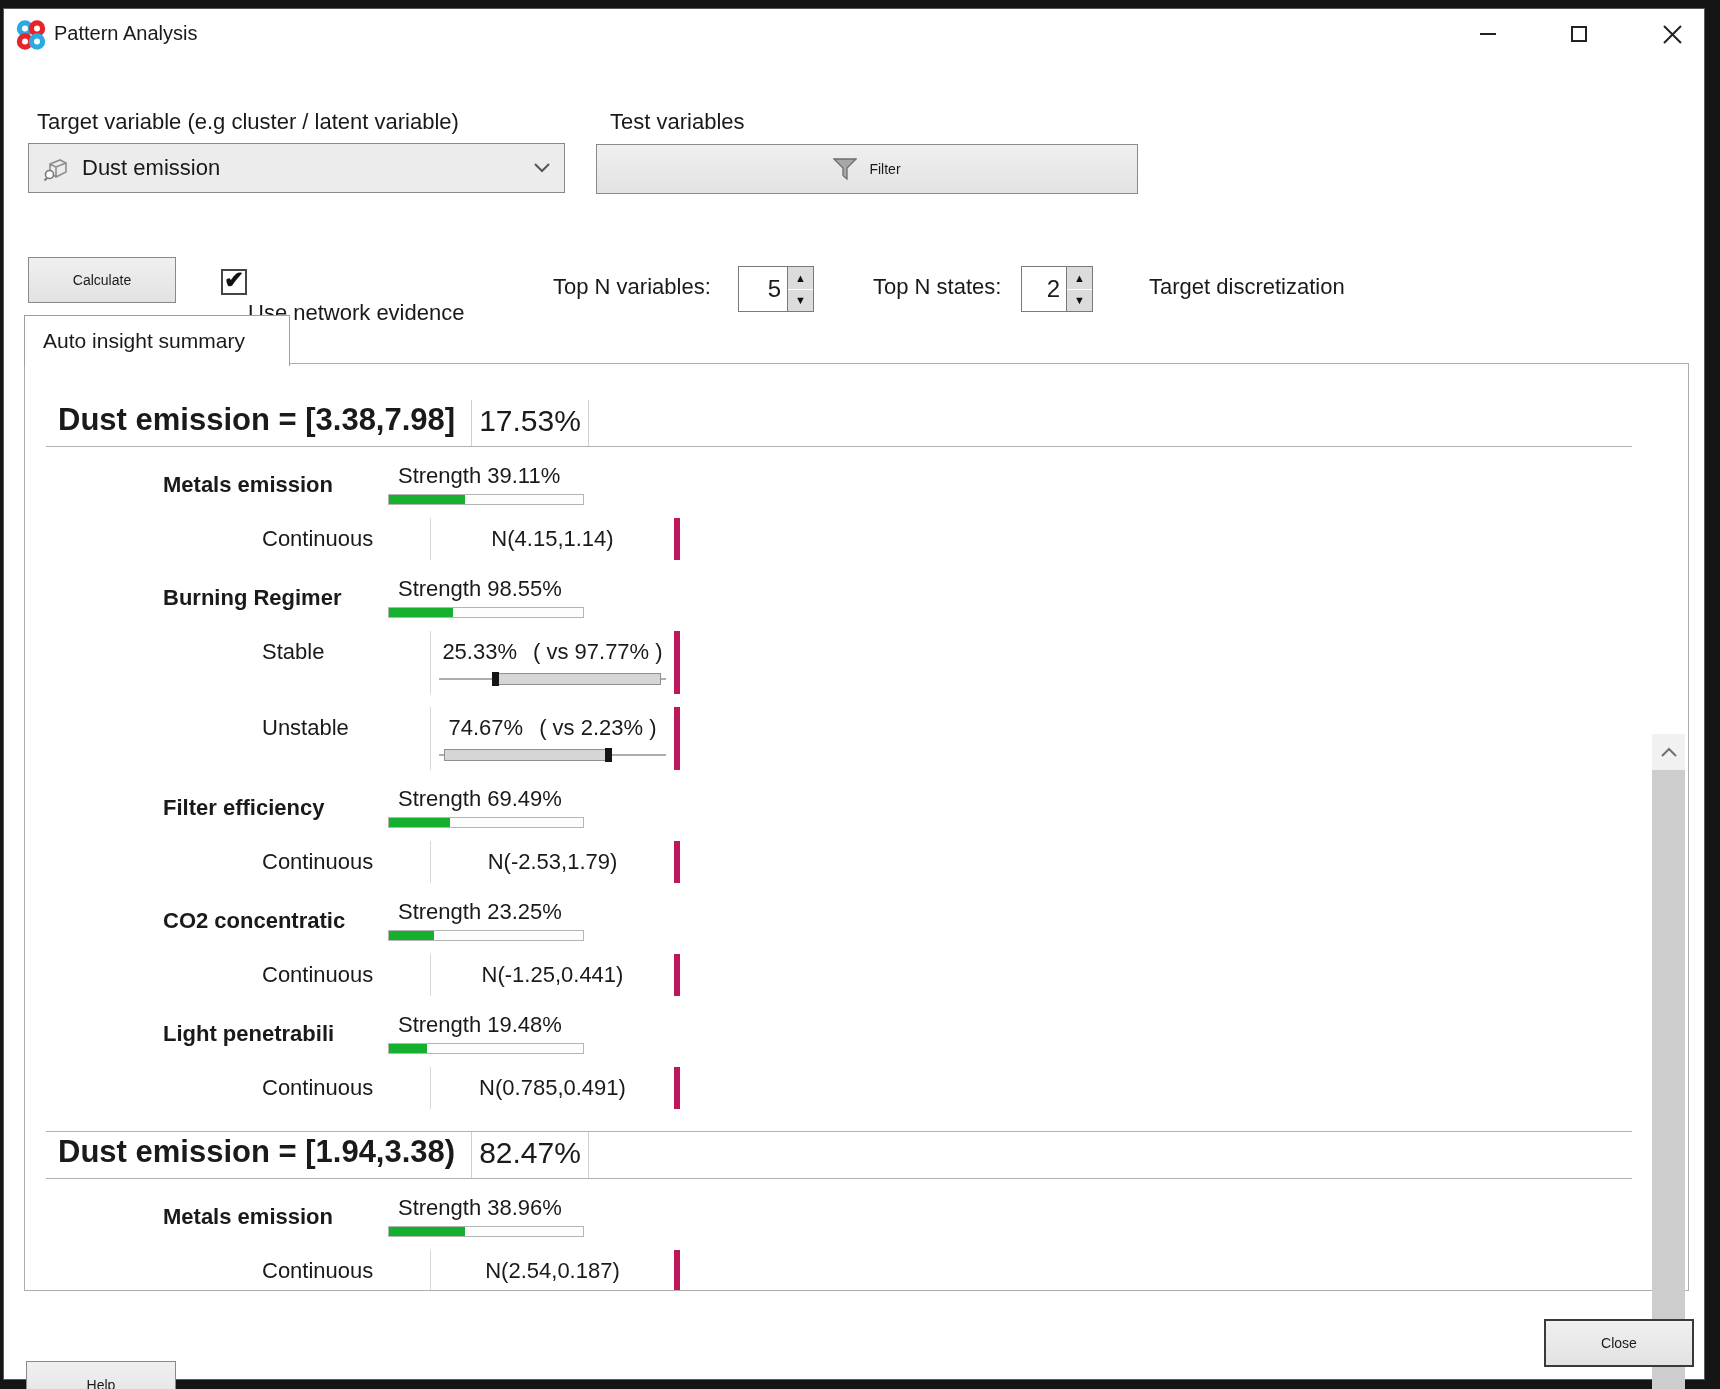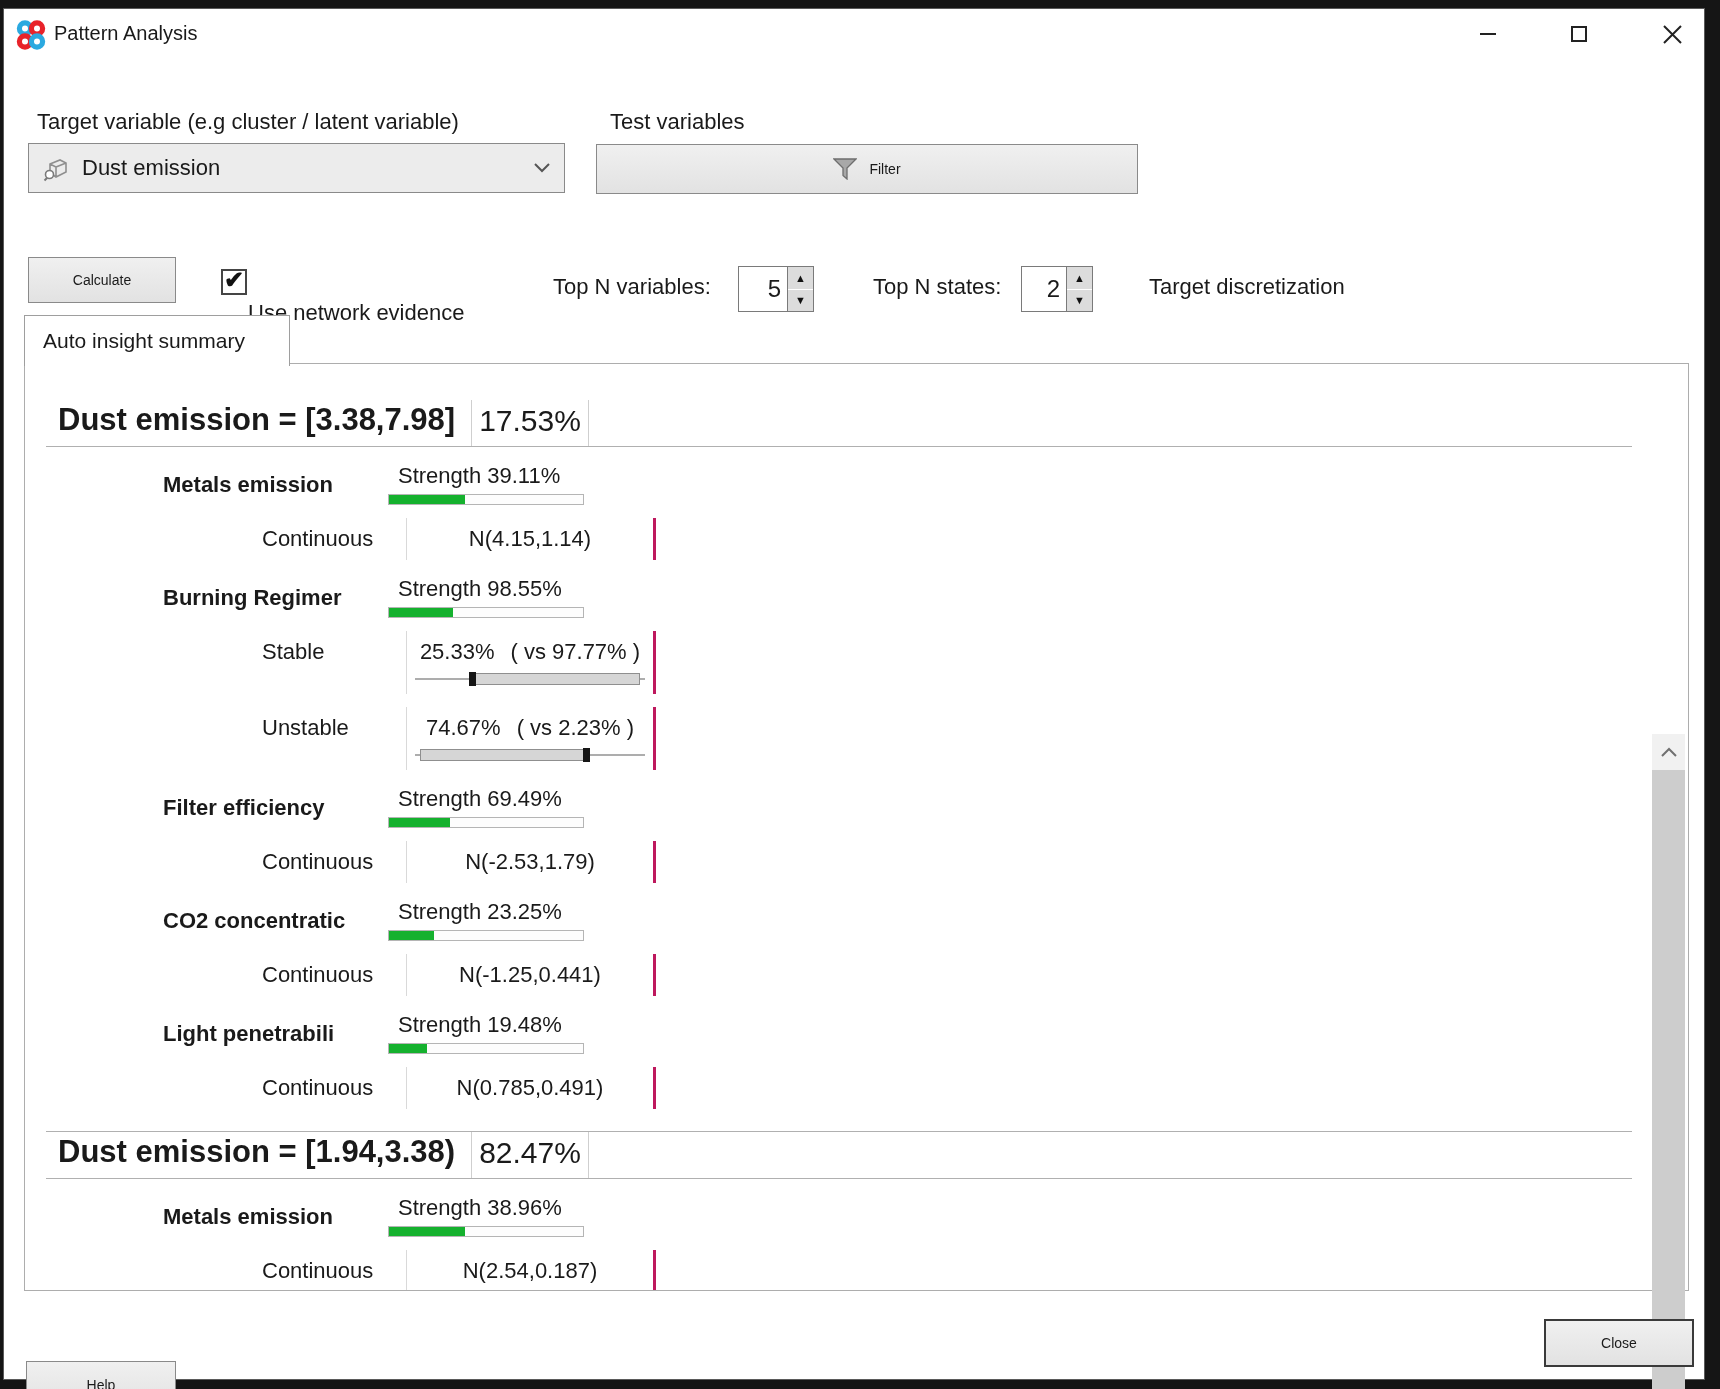--- a/index.html
+++ b/index.html
@@ -59,23 +59,23 @@
   .hcell-pct { width:117px; font-size:30px; padding:4px 0 8px 0; text-align:center;
                border-right:1px solid #cfcfcf; }
   .var-block { margin:16px 0 0 117px; }
   .var-head { display:flex; align-items:center;gap:32px; }
   .var-name { width:193px; font-size:22px; font-weight:bold; white-space:nowrap; overflow:hidden;
               padding-top:2px; }
   .strength-col { width:196px; }
   .strength-text { font-size:22px; padding-left:10px; white-space:nowrap; }
   .strength-bar { margin-top:5px; height:11px; border:1px solid #b5b5b5; background:#fdfdfd; }
   .strength-fill { height:100%; background:#15b12e; }
-  .detail-row { display:flex; margin:13px 0 0 99px; }
+  .detail-row { display:flex; margin:13px 0 0 99px;gap:24px; }
   .detail-label { width:144px; font-size:22px; padding-top:8px; white-space:nowrap; overflow:hidden; }
-  .value-cell { width:250px; border-left:1px solid #d9d9d9; border-right:3px solid #be185d;
+  .value-cell { width:250px; border-left:1px solid #d9d9d9; border-right:6px solid #be185d;
                 text-align:center; padding:8px 0 8px 0; }
   .value-line { font-size:22px; white-space:nowrap; }
   .vs-text { margin-left:16px; }
   .range-bar { position:relative; height:14px; margin:7px 8px 0 8px; }
   .range-base { position:absolute; left:0; right:0; top:6px; height:2px; background:#adadad; }
   .range-span { position:absolute; top:1px; height:12px; background:#d6d6d6; border:1px solid #8f8f8f; }
   .range-marker { position:absolute; top:0; width:7px; height:14px; background:#151515; }
 
   
   .scrollbar { position:absolute; left:1627px; top:370px; width:33px; height:889px; background:#f1f1f1; }

